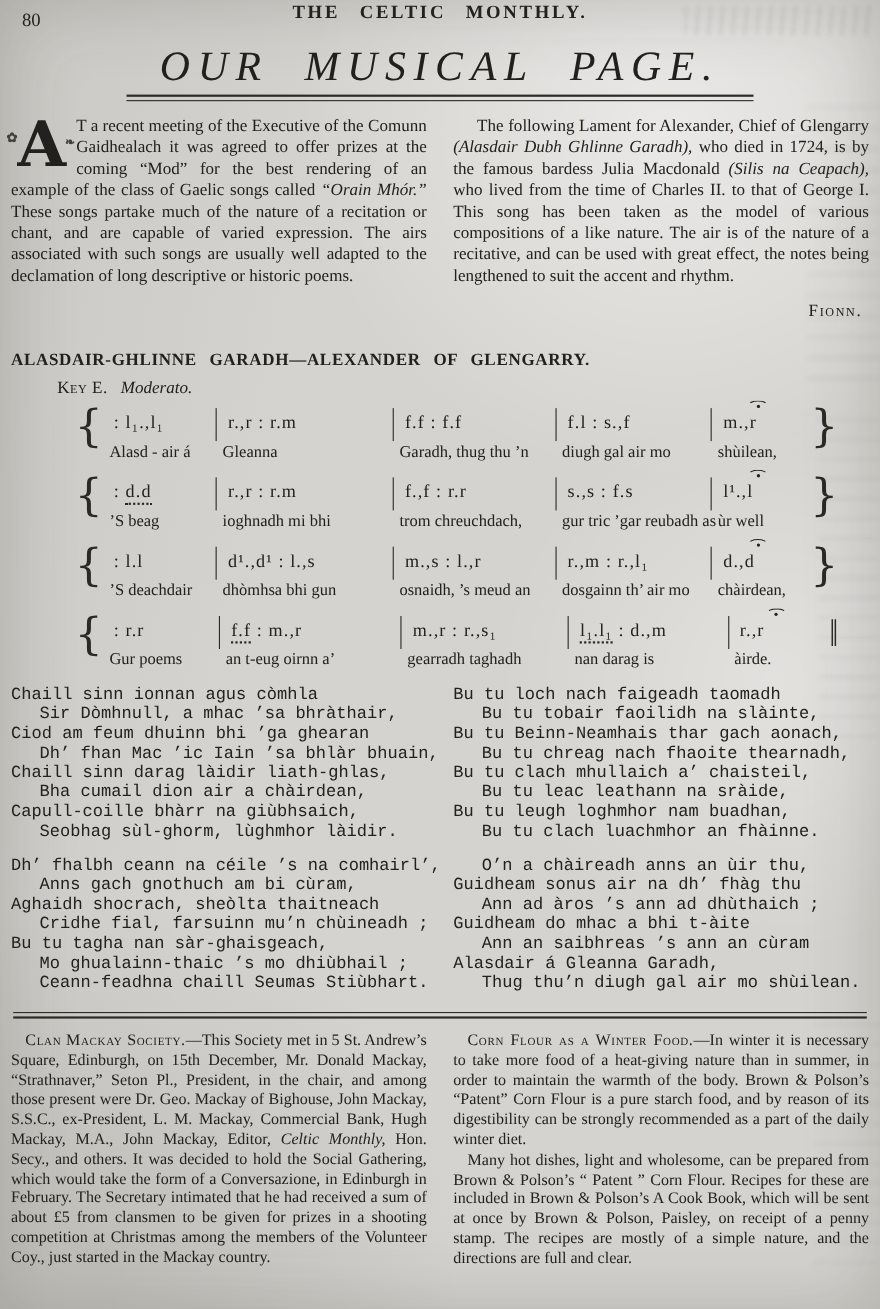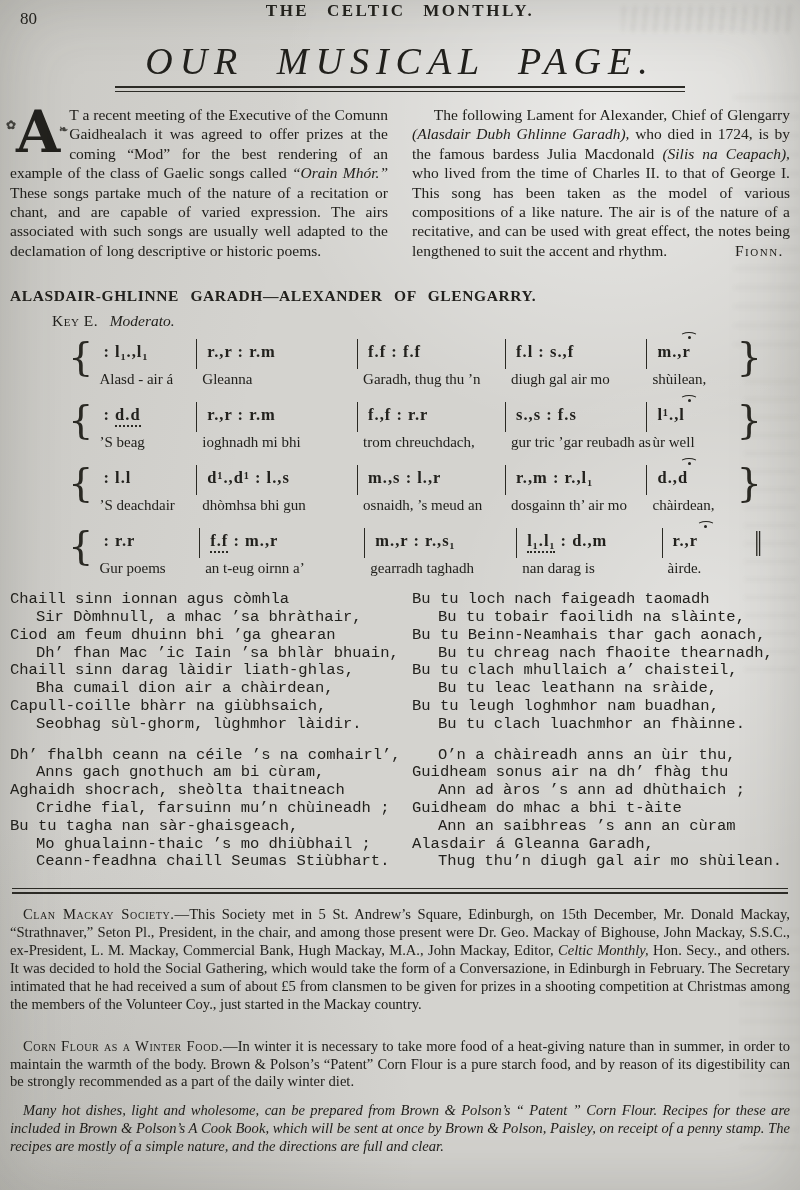--- a/index.html
+++ b/index.html
@@ -34,21 +34,21 @@
     letter-spacing:7px;word-spacing:16px;line-height:42px;}
   .title-rule{width:73%;margin:4px auto 0;height:3px;
     border-top:2.2px solid #2c2b26;border-bottom:1.1px solid #2c2b26;}
 
   .two-col{display:flex;gap:24px;}
   .col{flex:1 1 0;min-width:0;}
   .intro{margin-top:13px;font-size:15.5px;line-height:19.4px;text-align:justify;}
   .intro .col p{margin:0;}
   .intro .col.right p{text-indent:1.4em;}
   .it{font-style:italic;}
-  .byline{float:right;font-variant:small-caps;letter-spacing:1.5px;padding-right:6px;}
+  .byline{float:right;font-variant:small-caps;letter-spacing:1.5px;padding-right:6px;margin-top:32px;}
 
   .dropcap{position:relative;float:left;font-family:"DejaVu Serif",serif;font-weight:bold;
     font-size:57px;line-height:48px;padding:3px 9px 0 6px;}
   .dropcap::before{content:"✿";position:absolute;top:-4px;left:-4px;font-size:12px;opacity:.8;}
   .dropcap::after{content:"❧";position:absolute;bottom:2px;right:1px;font-size:11px;opacity:.8;}
 
   .song-heading{margin-top:27px;text-align:left;font-weight:bold;font-size:15.5px;
     letter-spacing:.6px;word-spacing:7px;}
   .keyline{margin:7px 0 0 42px;font-size:15.5px;}
   .sc{font-variant:small-caps;letter-spacing:.5px;}
@@ -58,42 +58,42 @@
   .brace{font-size:40px;line-height:44px;margin-top:-5px;color:#2a2923;flex:0 0 auto;
     font-family:"DejaVu Serif",serif;font-weight:normal;}
   .endbar{font-size:28px;line-height:30px;margin-top:2px;transform:scaleY(1.25);color:#2a2923;flex:0 0 auto;}
   .cells{flex:1 1 auto;display:flex;min-width:0;}
   .cell{box-sizing:border-box;}
   .cell:nth-child(1){width:16%;}
   .cell:nth-child(2){width:25%;}
   .cell:nth-child(3){width:23%;}
   .cell:nth-child(4){width:22%;}
   .cell:nth-child(5){width:14%;}
-  .notation{position:relative;height:27px;font-size:16.5px;font-weight:bold;letter-spacing:1px;
+  .notation{position:relative;height:27px;font-size:16.5px;font-weight:normal;letter-spacing:1px;
     padding:3px 0 0 10px;white-space:nowrap;}
   .cell + .cell .notation{border-left:1.5px solid #2a2923;}
   .dotseg{border-bottom:2px dotted #2a2923;padding-bottom:1px;}
   .lyric{font-size:15px;padding:2px 0 0 6px;white-space:nowrap;}
   .fermata{position:absolute;top:-7px;left:46%;width:16px;height:8px;margin-left:-8px;
     border-top:1.7px solid #24231f;border-left:1.7px solid transparent;
     border-right:1.7px solid transparent;border-radius:50% 50% 0 0;}
   .fermata::after{content:"";position:absolute;top:3px;left:50%;width:3px;height:3px;
     margin-left:-1.5px;border-radius:50%;background:#24231f;}
 
   .verses{margin-top:4px;font-size:15.5px;line-height:17.8px;font-family:Liberation Mono, monospace;}
   .stanza{margin-bottom:13px;}
   .vline{white-space:nowrap;}
   .vline.indent{padding-left:26px;}
 
   .divider{margin:4px 2px 0;height:3px;
     border-top:1.1px solid #2c2b26;border-bottom:2.2px solid #2c2b26;}
 
-  .news{margin-top:12px;font-size:14.6px;line-height:17.9px;text-align:justify;flex-direction:column;}
+  .news{margin-top:12px;font-size:14.6px;line-height:17.9px;text-align:justify;}
   .news p{margin:0;text-indent:13px;}
-  .news p + p{margin-top:11px;font-style:italic;}
+  .news p + p{margin-top:1px;}
   .lead{font-variant:small-caps;letter-spacing:.6px;}
 </style>
 </head>
 <body>
 
 <div class="page">
   <div class="ghost g0"></div>
   <div class="ghost g1"></div>
   <div class="ghost g2"></div>
   <div class="ghost g3"></div>

